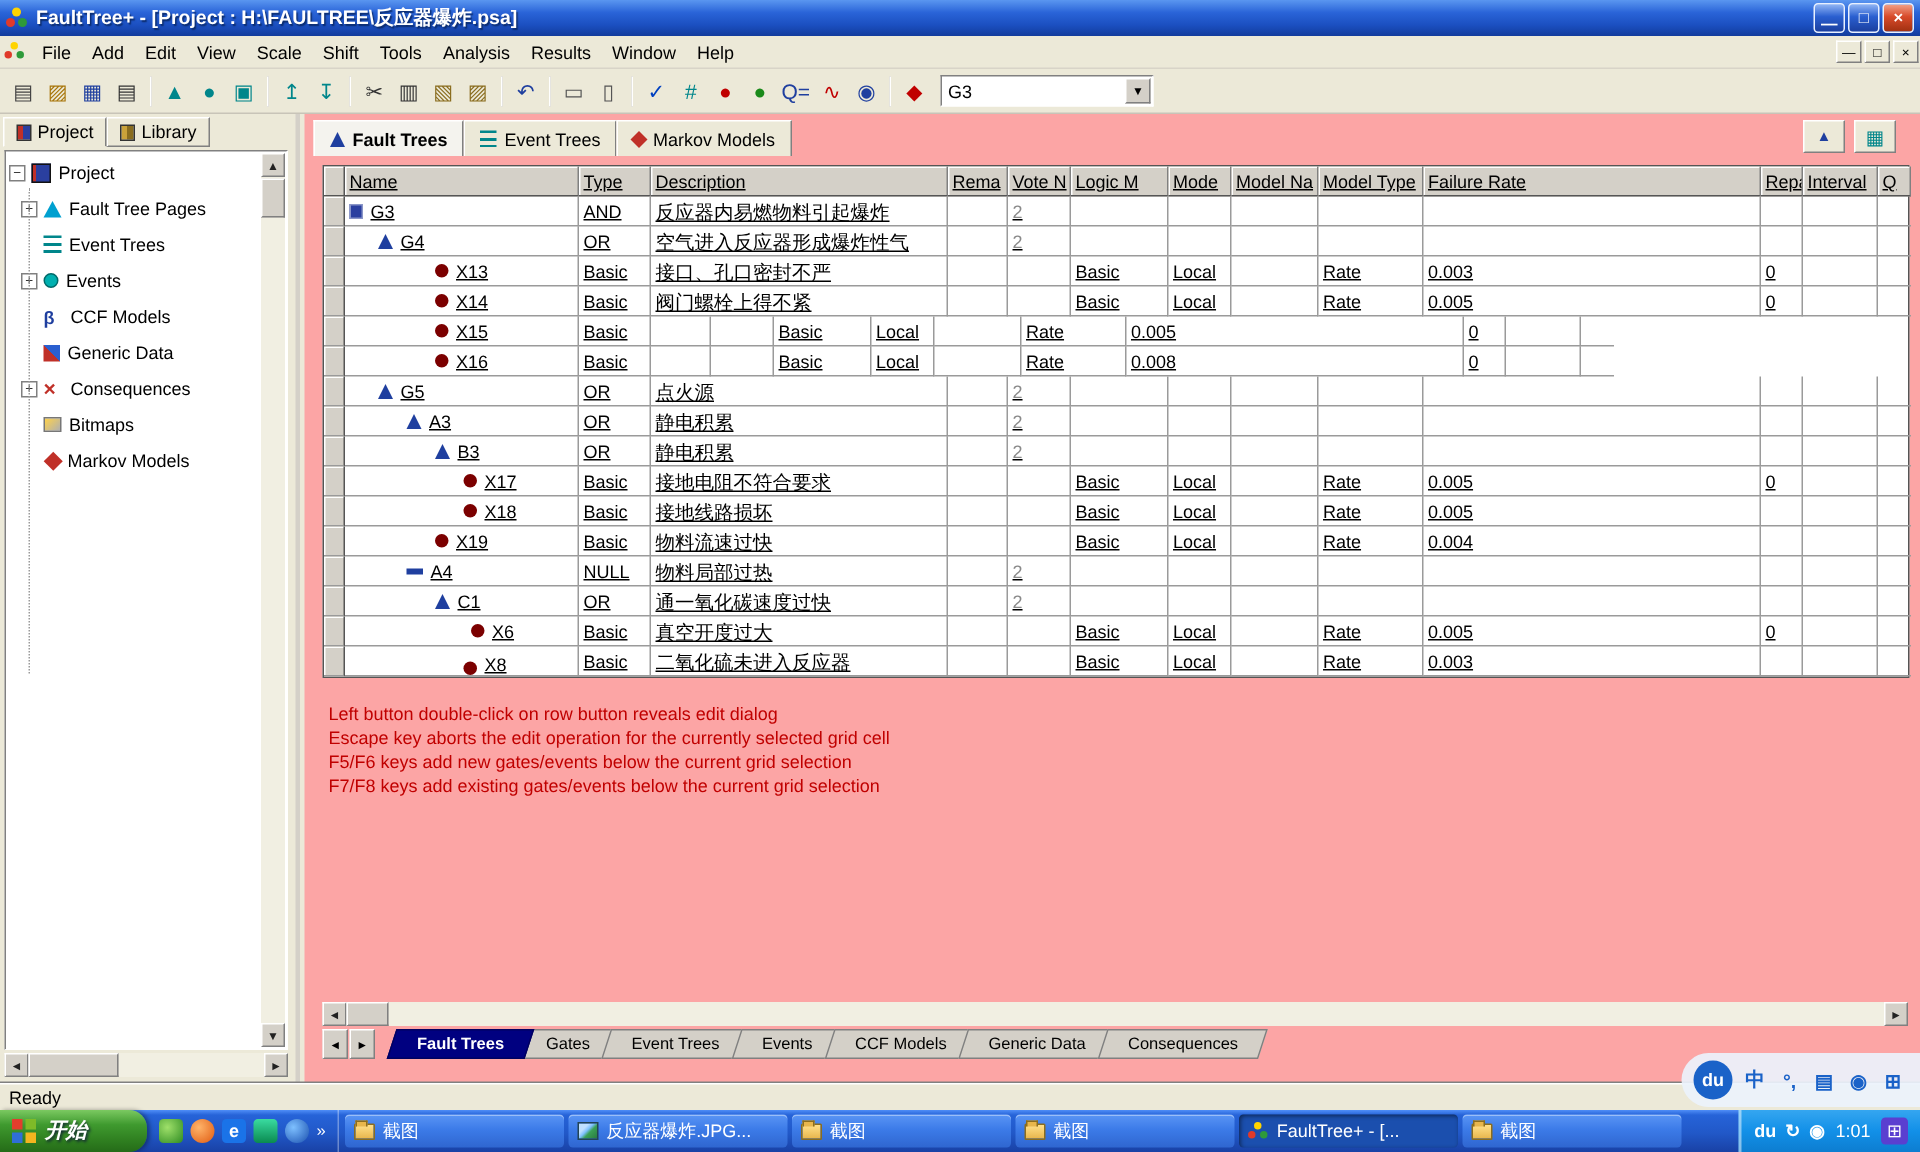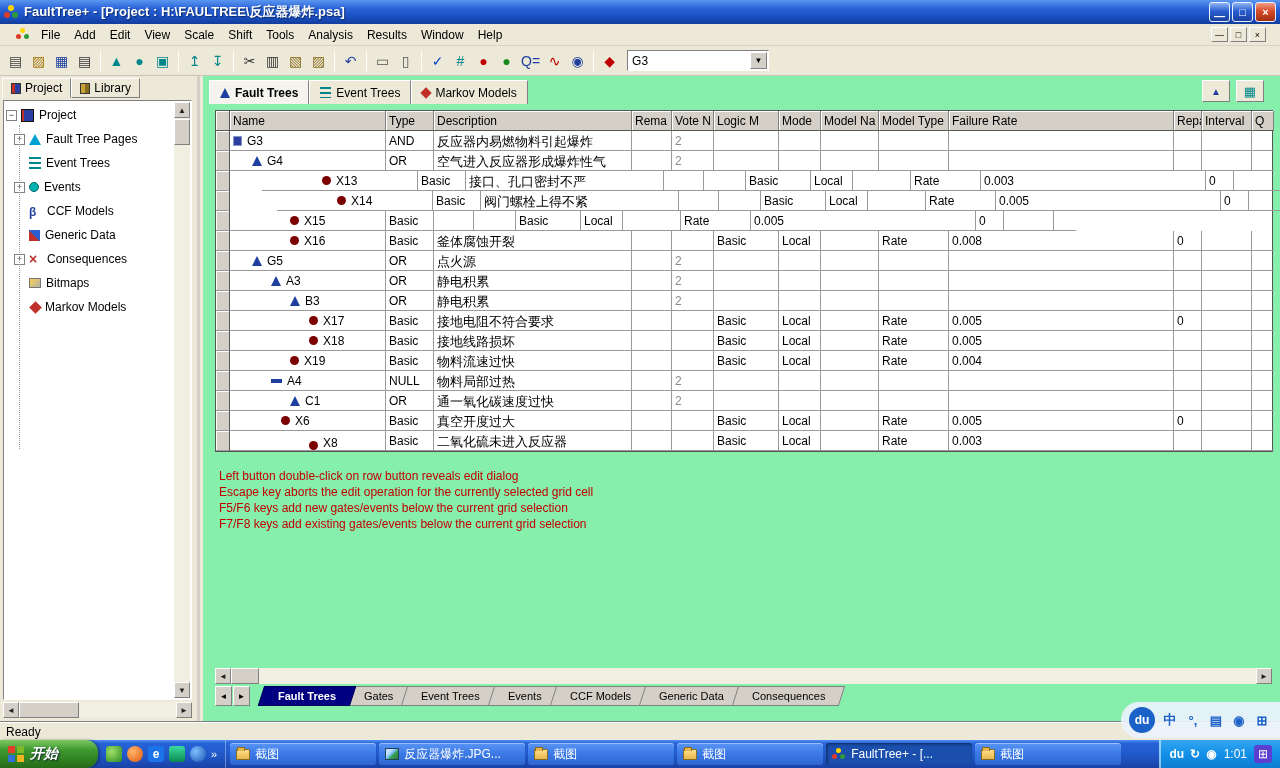--- a/index.html
+++ b/index.html
@@ -17,21 +17,21 @@
     text-shadow:1px 1px 1px #0a2a6a;}
   .wbtns{display:flex;}
   .wbtn{width:21px;height:20px;border-radius:3px;margin-left:2px;display:flex;align-items:center;
     justify-content:center;color:#fff;font-size:11px;font-weight:bold;
     background:linear-gradient(#8fb4f4,#2a5fd0 45%,#1b3f9f);border:1px solid #e8f0ff;}
   .wbtn.min span{transform:translateY(4px);}
   .wbtn.close{background:linear-gradient(#f0a088,#d84a2a 45%,#a03010);}
 
   
   .menubar{position:absolute;left:0;top:24px;width:1280px;height:22px;background:#ece9d8;
-    display:flex;align-items:center;border-bottom:1px solid #d8d4c8;padding:0 14px;}
+    display:flex;align-items:center;border-bottom:1px solid #d8d4c8;padding:0 1px;}
   .mdi-icon{width:14px;height:14px;position:relative;margin:0 4px 0 2px;}
   .mdi-icon::before{content:"";position:absolute;width:5px;height:5px;border-radius:50%;
     background:#ffd400;left:4px;top:0;box-shadow:-4px 6px 0 #e03a2a,4px 6px 0 #2e9a3a;}
   .menu-item{font-size:12px;padding:3px 7px;color:#000;}
   .menubar .spacer{flex:1;}
   .mdibtn{width:17px;height:15px;background:#ece9d8;border:1px solid;border-color:#fff #808080 #808080 #fff;
     font-size:9px;display:flex;align-items:center;justify-content:center;margin-left:2px;}
 
   
   .toolbar{position:absolute;left:0;top:46px;width:1280px;height:30px;background:#ece9d8;
@@ -85,38 +85,38 @@
     font-size:8px;display:flex;align-items:center;justify-content:center;color:#222;flex:0 0 auto;}
   .sthumb{background:#d4d0c8;border:1px solid;border-color:#fff #808080 #808080 #fff;}
   .tree-vscroll .sbtn{position:absolute;left:0;}
   .tree-vscroll .up{top:0;}
   .tree-vscroll .down{bottom:0;}
   .tree-vscroll .sthumb{position:absolute;left:0;top:17px;width:16px;height:26px;}
   .tree-hscroll .sthumb{width:60px;}
   .tree-hscroll .fill{flex:1;}
 
   
-  .main{position:absolute;left:203px;top:0;right:0;height:100%;background:#86efac;}
+  .main{position:absolute;left:203px;top:0;right:0;height:100%;background:#fca5a5;}
   .dtabs{position:absolute;left:6px;top:4px;height:24px;display:flex;}
   .dtab{display:flex;align-items:center;gap:5px;font-size:12px;padding:3px 10px;
     border:1px solid;border-color:#fff #808080 #808080 #fff;background:#ece9d8;border-bottom:none;}
   .dtab.active{font-weight:bold;background:#f4f3ee;position:relative;z-index:2;}
   .dticon.fault{width:0;height:0;border-left:5px solid transparent;border-right:5px solid transparent;
     border-bottom:10px solid #1f3f9f;}
   .dticon.etree{width:11px;height:11px;background:repeating-linear-gradient(#00868b 0 2px,transparent 2px 5px);}
   .dticon.markov{width:8px;height:8px;background:#c03028;transform:rotate(45deg);}
   .top-btns{position:absolute;right:16px;top:4px;display:flex;gap:6px;}
   .topbtn{width:28px;height:22px;background:#ece9d8;border:1px solid;border-color:#fff #808080 #808080 #fff;
     display:flex;align-items:center;justify-content:center;font-size:12px;}
   .topbtn.page::before{content:"▲";color:#1f3f9f;font-size:10px;}
   .topbtn.gridv::before{content:"▦";color:#00868b;font-size:13px;}
 
   
   .grid{position:absolute;left:12px;top:34px;background:#fff;border:1px solid #555;width:1058px;}
-  .grow{display:flex;height:20px;}
+  .grow{display:flex;height:20px;text-decoration:underline;}
   .cell{border-right:1px solid #9a9a9a;border-bottom:1px solid #9a9a9a;font-size:12px;
     padding:3px 3px 0 3px;white-space:nowrap;overflow:hidden;flex:0 0 auto;}
   .cell.h{background:#d4d0c8;border-right:1px solid #808080;border-bottom:1px solid #555;
     box-shadow:inset 1px 1px 0 #fff;padding-top:3px;}
   .cell.sel{width:14px;background:#d4d0c8;box-shadow:inset 1px 1px 0 #fff;border-right:1px solid #555;padding:0;}
   .c0{width:156px}.c1{width:48px}.c2{width:198px}.c3{width:40px}.c4{width:42px}.c5{width:65px}
   .c6{width:42px}.c7{width:58px}.c8{width:70px}.c9{width:225px}.c10{width:28px}.c11{width:50px}
   .c12{width:22px;border-right:none;}
   .cjk{font-size:13px;padding-top:2px;}
   .gray{color:#8a8a8a;}
@@ -428,40 +428,40 @@
             <div class="cell c6"></div>
             <div class="cell c7"></div>
             <div class="cell c8"></div>
             <div class="cell c9"></div>
             <div class="cell c10"></div>
             <div class="cell c11"></div>
             <div class="cell c12"></div>
           </div>
           <div class="grow">
             <div class="cell sel"></div>
-            <div class="cell c0 namecell" style="padding-left: 60px; margin-left: 32px;">
+            <div class="cell c0 namecell" style="padding-left: 60px;">
               <div class="nicon event"></div>
               <div class="nlabel">X13</div>
             </div>
             <div class="cell c1">Basic</div>
             <div class="cell c2 cjk">接口、孔口密封不严</div>
             <div class="cell c3"></div>
             <div class="cell c4 gray"></div>
             <div class="cell c5">Basic</div>
             <div class="cell c6">Local</div>
             <div class="cell c7"></div>
             <div class="cell c8">Rate</div>
             <div class="cell c9">0.003</div>
             <div class="cell c10">0</div>
             <div class="cell c11"></div>
             <div class="cell c12"></div>
           </div>
           <div class="grow">
             <div class="cell sel"></div>
-            <div class="cell c0 namecell" style="padding-left: 60px; margin-left: 47px;">
+            <div class="cell c0 namecell" style="padding-left: 60px;">
               <div class="nicon event"></div>
               <div class="nlabel">X14</div>
             </div>
             <div class="cell c1">Basic</div>
             <div class="cell c2 cjk">阀门螺栓上得不紧</div>
             <div class="cell c3"></div>
             <div class="cell c4 gray"></div>
             <div class="cell c5">Basic</div>
             <div class="cell c6">Local</div>
             <div class="cell c7"></div>
@@ -489,21 +489,20 @@
             <div class="cell c11"></div>
             <div class="cell c12"></div>
           </div>
           <div class="grow">
             <div class="cell sel"></div>
             <div class="cell c0 namecell" style="padding-left: 60px;">
               <div class="nicon event"></div>
               <div class="nlabel">X16</div>
             </div>
             <div class="cell c1">Basic</div>
-            <div class="cell c2 cjk">釜体腐蚀开裂</div>
             <div class="cell c3"></div>
             <div class="cell c4 gray"></div>
             <div class="cell c5">Basic</div>
             <div class="cell c6">Local</div>
             <div class="cell c7"></div>
             <div class="cell c8">Rate</div>
             <div class="cell c9">0.008</div>
             <div class="cell c10">0</div>
             <div class="cell c11"></div>
             <div class="cell c12"></div>
@@ -655,21 +654,21 @@
             <div class="cell c6"></div>
             <div class="cell c7"></div>
             <div class="cell c8"></div>
             <div class="cell c9"></div>
             <div class="cell c10"></div>
             <div class="cell c11"></div>
             <div class="cell c12"></div>
           </div>
           <div class="grow">
             <div class="cell sel"></div>
-            <div class="cell c0 namecell" style="padding-left: 51px;">
+            <div class="cell c0 namecell" style="padding-left: 84px;">
               <div class="nicon event"></div>
               <div class="nlabel">X6</div>
             </div>
             <div class="cell c1">Basic</div>
             <div class="cell c2 cjk">真空开度过大</div>
             <div class="cell c3"></div>
             <div class="cell c4 gray"></div>
             <div class="cell c5">Basic</div>
             <div class="cell c6">Local</div>
             <div class="cell c7"></div>

